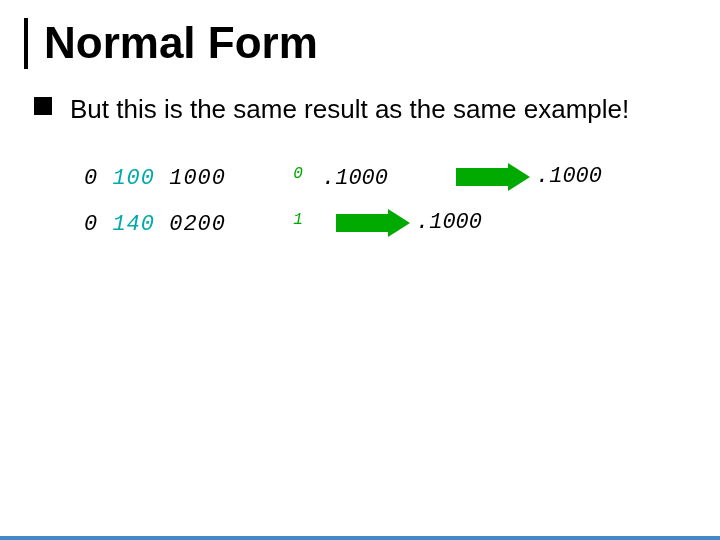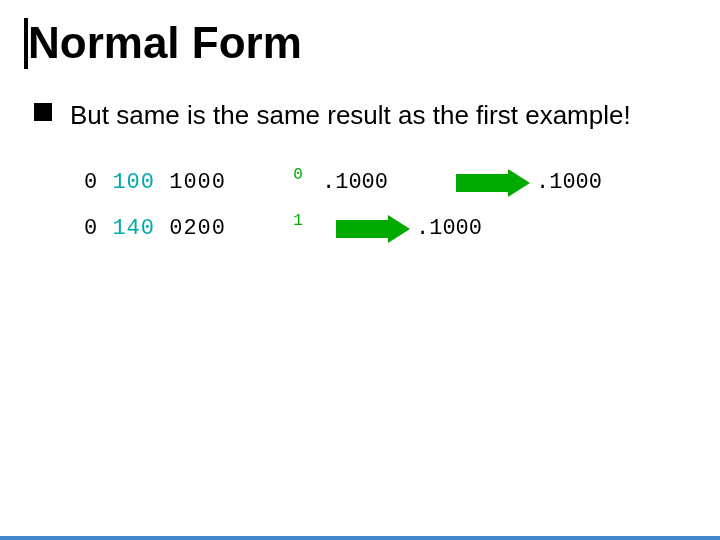--- a/index.html
+++ b/index.html
@@ -20,22 +20,22 @@
       padding: 18px 24px 18px 24px;
       display: flex;
       flex-direction: column;
     }
 
     .title {
       font-size: 44px;
       font-weight: bold;
       color: #000000;
       border-left: 4px solid #000;
-      padding-left: 0;
-      margin-bottom: 28px;
+      padding-left: 16px;
+      margin-bottom: 22px;
       line-height: 1.15;
     }
 
     .bullet-section {
       display: flex;
       flex-direction: row;
       align-items: flex-start;
       margin-bottom: 36px;
       padding-left: 10px;
     }
@@ -58,22 +58,23 @@
     .examples-area {
       display: flex;
       flex-direction: column;
       gap: 18px;
       padding-left: 60px;
     }
 
     .example-row {
       display: flex;
       flex-direction: row;
-      align-items: center;
+      align-items: flex-end;
       gap: 0;
+      font-style: italic;
     }
 
     .code-part {
       font-family: 'Courier New', Courier, monospace;
       font-size: 22px;
       color: #000000;
       min-width: 200px;
       letter-spacing: 1px;
     }
 
@@ -147,21 +148,21 @@
   </style>
 </head>
 <body>
 
 <div class="page-container">
 
   <div class="title">Normal Form</div>
 
   <div class="bullet-section">
     <div class="bullet-square"></div>
-    <div class="bullet-text">But same is the same result as the first example!</div>
+    <div class="bullet-text">But this is the same result as the same example!</div>
   </div>
 
   <div class="examples-area">
 
     <div class="example-row">
       <div class="code-part">
         <span>0 </span><span class="cyan">100</span><span> 1000</span>
       </div>
       <sup class="exponent-part">0</sup>
       <div class="decimal-part">.1000</div>

